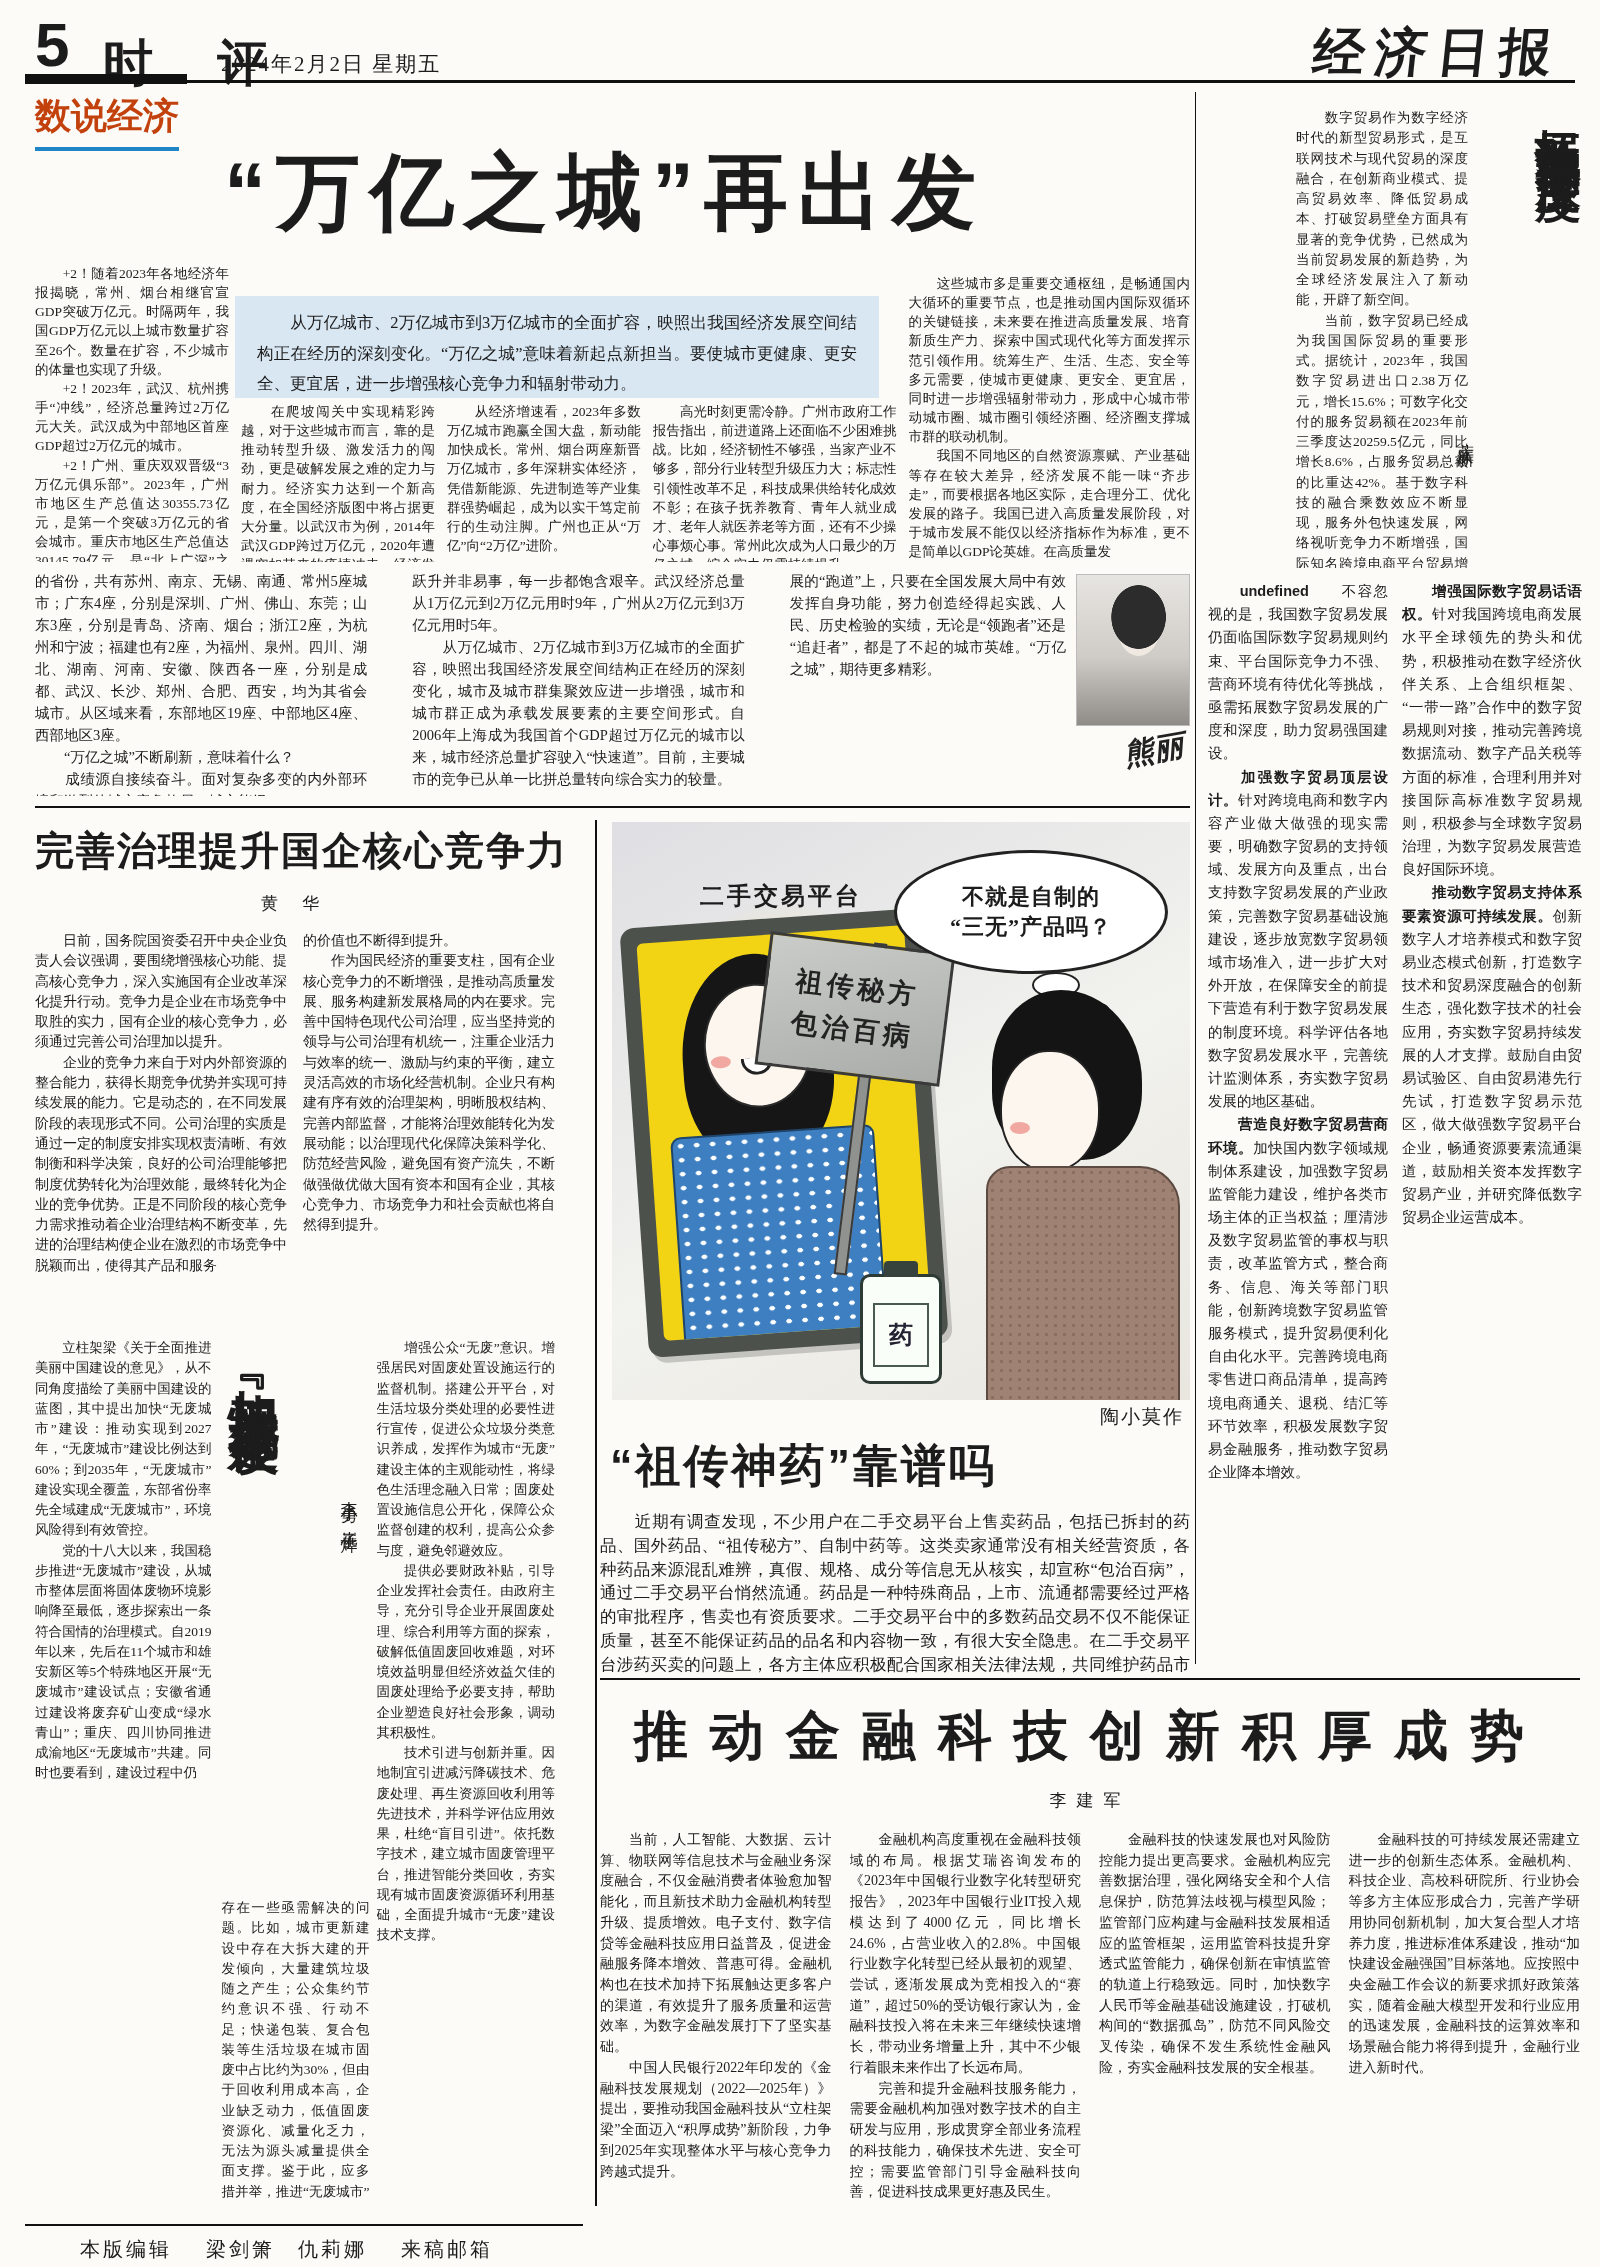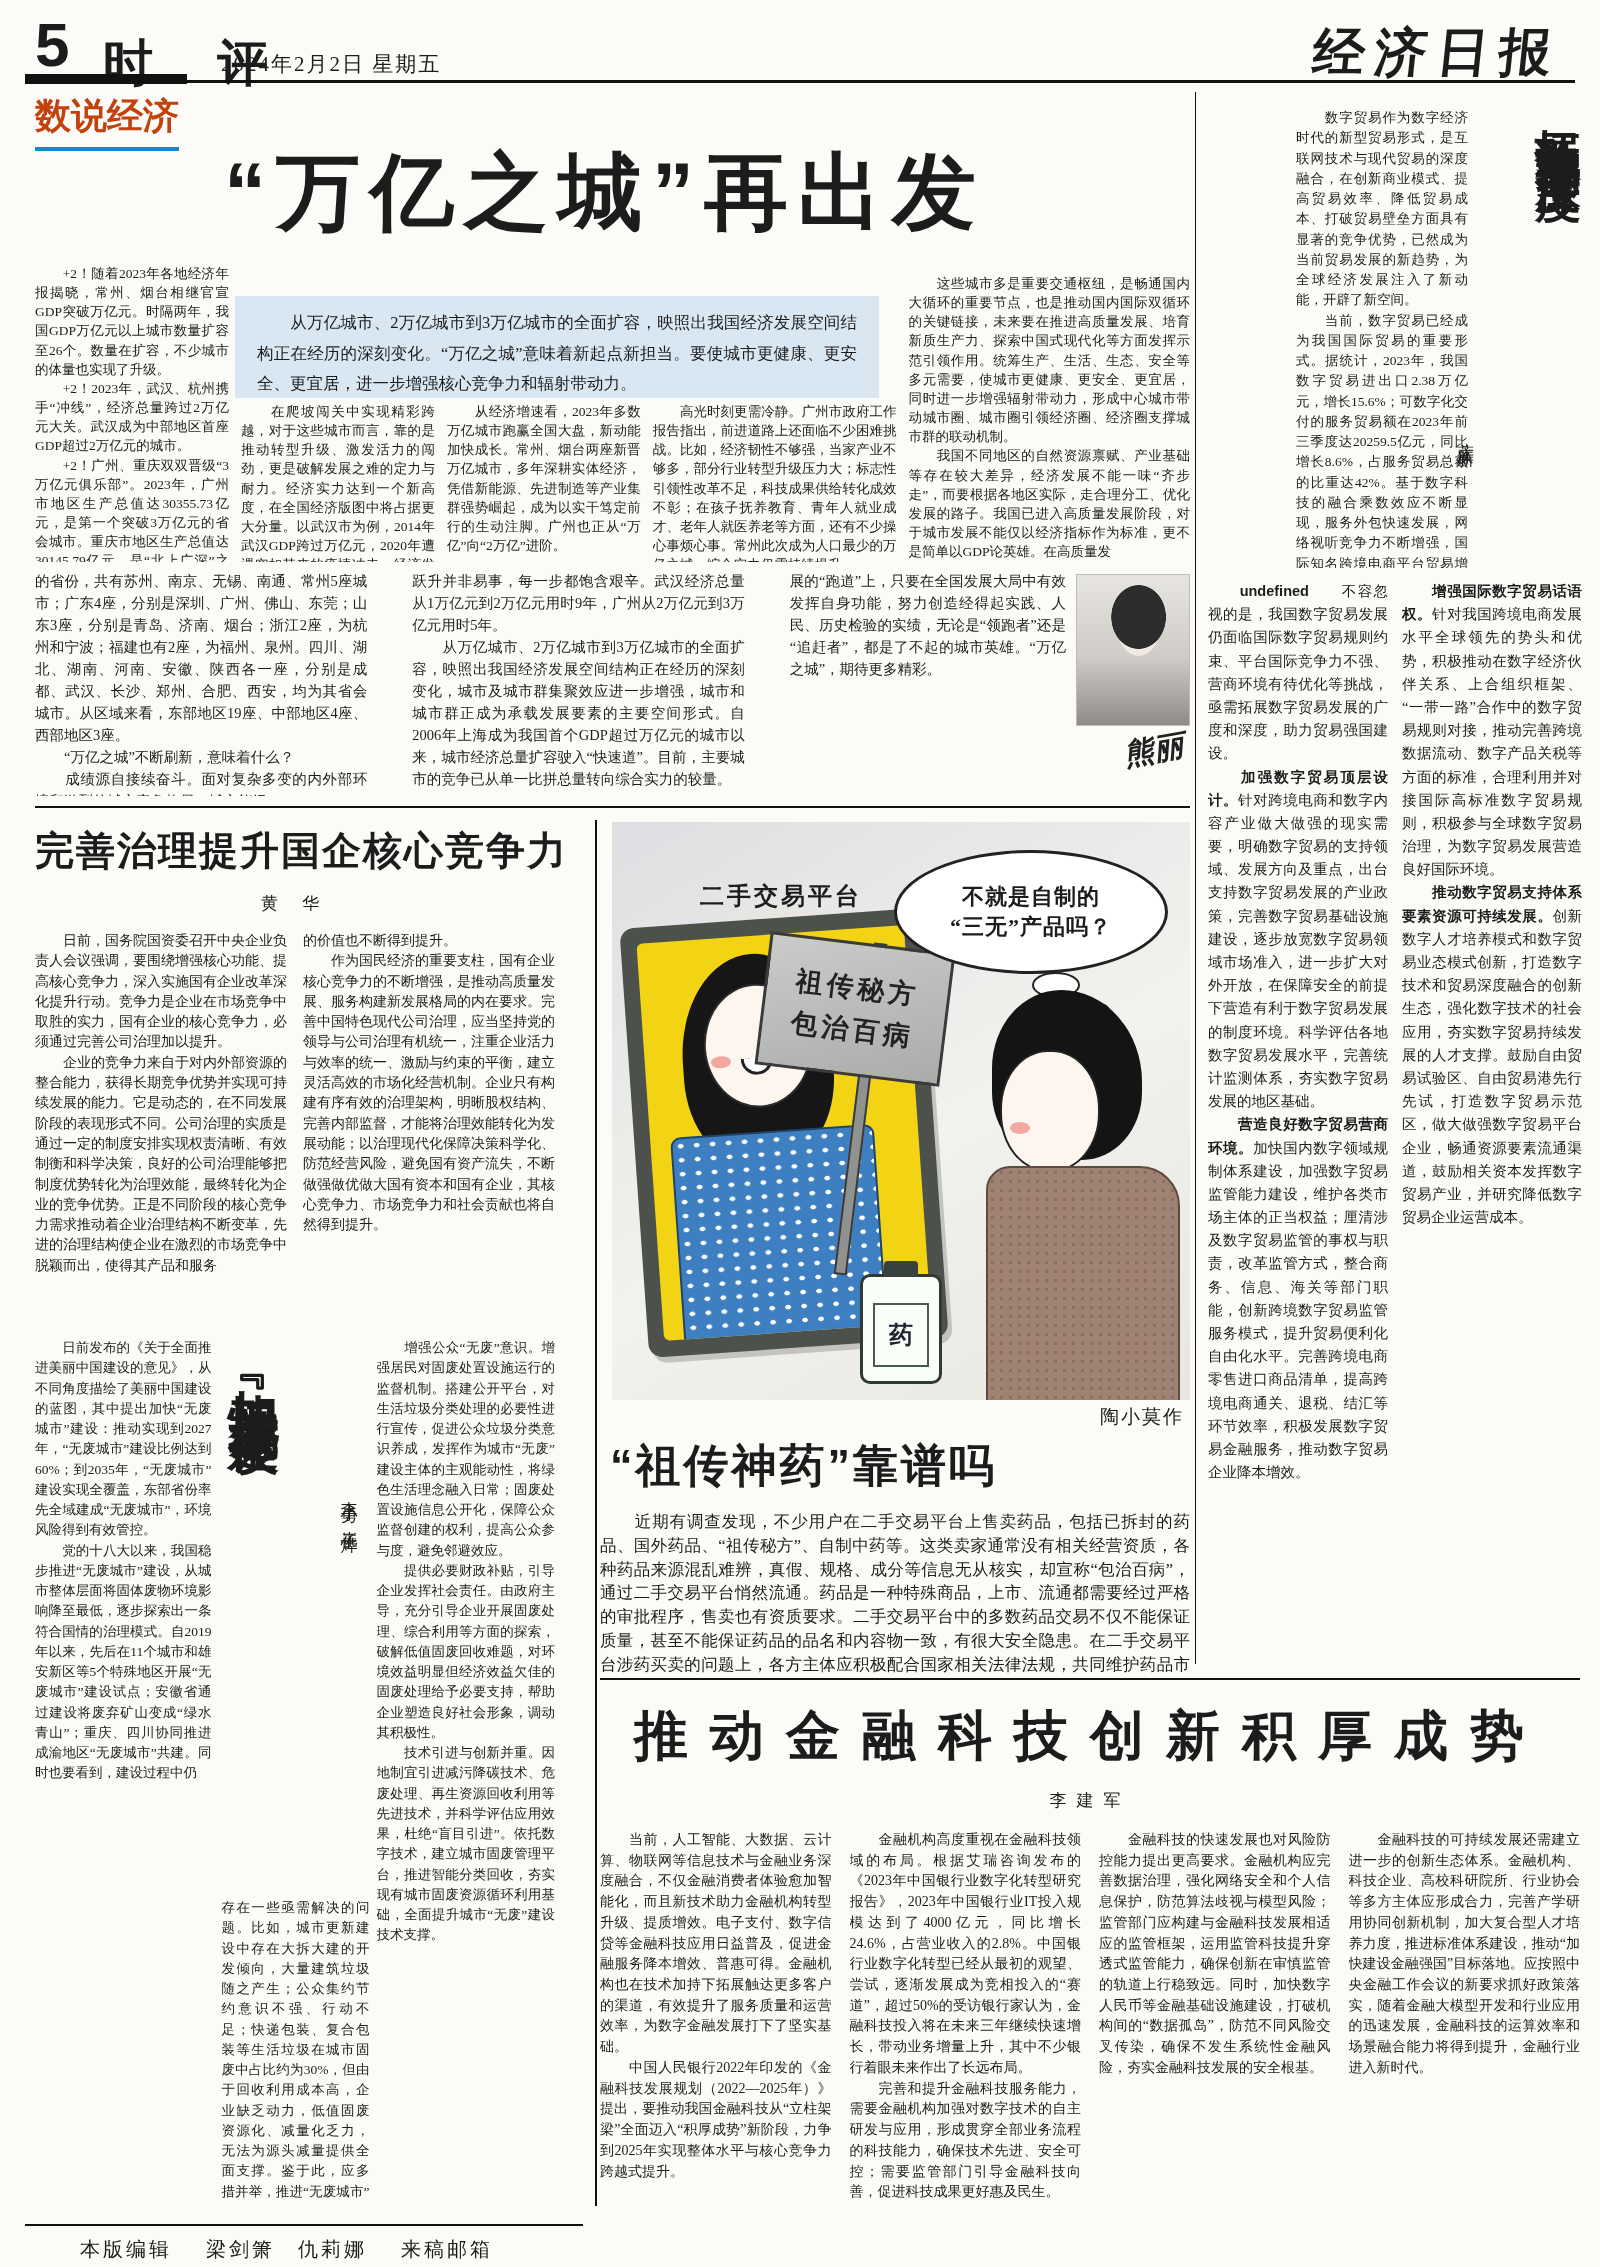--- a/index.html
+++ b/index.html
@@ -231,21 +231,21 @@
   <div class="fm-headline" style="margin:6px 0 14px 10px;">“祖传神药”靠谱吗</div>
   <div class="fm-body" style="height:168px;">
     <span>　　近期有调查发现，不少用户在二手交易平台上售卖药品，包括已拆封的药品、国外药品、“祖传秘方”、自制中药等。这类卖家通常没有相关经营资质，各种药品来源混乱难辨，真假、规格、成分等信息无从核实，却宣称“包治百病”，通过二手交易平台悄然流通。药品是一种特殊商品，上市、流通都需要经过严格的审批程序，售卖也有资质要求。二手交易平台中的多数药品交易不仅不能保证质量，甚至不能保证药品的品名和内容物一致，有很大安全隐患。在二手交易平台涉药买卖的问题上，各方主体应积极配合国家相关法律法规，共同维护药品市场秩序和消费者权益。</span>
     
   </div>
 </div>
 
 <div class="abs" style="left:35px;top:1338px;width:520px;height:860px;">
   <div class="colrow" style="height:860px;gap:10px;">
     <div class="bcol" style="width:180px;height:860px;">
-        <p>　　日前发布的《关于全面推进美丽中国建设的意见》，从不同角度描绘了美丽中国建设的蓝图，其中提出加快“无废城市”建设：推动实现到2027年，“无废城市”建设比例达到60%；到2035年，“无废城市”建设实现全覆盖，东部省份率先全域建成“无废城市”，环境风险得到有效管控。</p>
+        <p>　　立柱架梁《关于全面推进美丽中国建设的意见》，从不同角度描绘了美丽中国建设的蓝图，其中提出加快“无废城市”建设：推动实现到2027年，“无废城市”建设比例达到60%；到2035年，“无废城市”建设实现全覆盖，东部省份率先全域建成“无废城市”，环境风险得到有效管控。</p>
         <p>　　党的十八大以来，我国稳步推进“无废城市”建设，从城市整体层面将固体废物环境影响降至最低，逐步探索出一条符合国情的治理模式。自2019年以来，先后在11个城市和雄安新区等5个特殊地区开展“无废城市”建设试点；安徽省通过建设将废弃矿山变成“绿水青山”；重庆、四川协同推进成渝地区“无废城市”共建。同时也要看到，建设过程中仍</p>
       </div>
     <div style="width:148px;position:relative;">
       <div class="wf-vtitle" style="position:absolute;left:8px;top:12px;height:520px;">加快『无废城市』建设</div>
       <div class="vauthor" style="position:absolute;right:6px;top:150px;">李小勇　崔子烨</div>
       <div class="bcol" style="position:absolute;left:0;top:560px;width:148px;height:300px;">
           <p>存在一些亟需解决的问题。比如，城市更新建设中存在大拆大建的开发倾向，大量建筑垃圾随之产生；公众集约节约意识不强、行动不足；快递包装、复合包装等生活垃圾在城市固废中占比约为30%，但由于回收利用成本高，企业缺乏动力，低值固废资源化、减量化乏力，无法为源头减量提供全面支撑。鉴于此，应多措并举，推进“无废城市”建设系统化、科学化、长效化。</p>
         </div>
     </div>
     <div class="bcol" style="width:182px;height:860px;">

